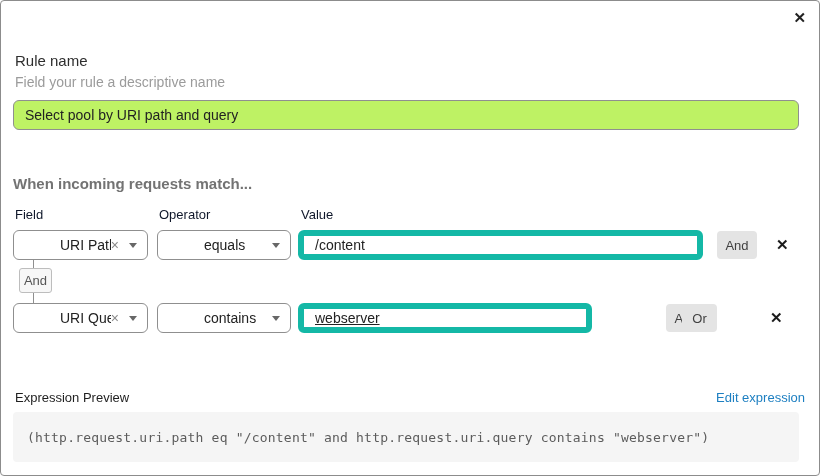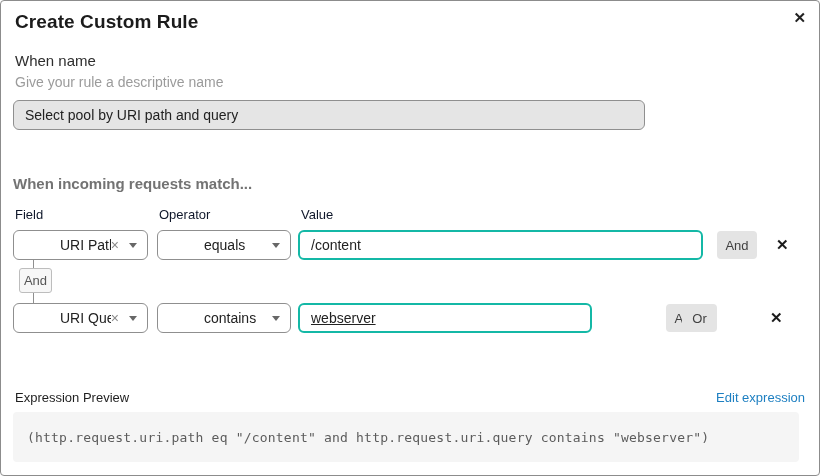--- a/index.html
+++ b/index.html
@@ -29,25 +29,25 @@
   .rule-label {
     position:absolute; left:14px; top:51px;
     font-size:15px; color:#2e2e2e;
   }
   .rule-hint {
     position:absolute; left:14px; top:73px;
     font-size:14px; color:#9b9b9b;
   }
   .rule-input {
     position:absolute; left:12px; top:99px;
-    width:632px; height:30px;
+    width:786px; height:30px;
     border:1px solid #8f8f8f; border-radius:6px;
     font-family:"Liberation Sans", sans-serif;
     font-size:14px; color:#222; padding:0 11px;
-    background:#e5e5e5; outline:none;
+    background:#bef264; outline:none;
   }
 
   .match-heading {
     position:absolute; left:12px; top:174px;
     font-size:15px; font-weight:700; color:#737373;
   }
   .col-label {
     position:absolute; top:206px;
     font-size:13px; color:#0f172a;
   }
@@ -70,21 +70,21 @@
   .chevron {
     width:0; height:0; margin-left:8px;
     border-left:4px solid transparent;
     border-right:4px solid transparent;
     border-top:5px solid #676767;
   }
   .chevron-only { margin-left:auto; }
 
   .value-input {
     position:absolute; height:30px;
-    border:2px solid #14b8a6; border-radius:6px;
+    border:6px solid #14b8a6; border-radius:6px;
     font-family:"Liberation Sans", sans-serif;
     font-size:14px; color:#222; padding:0 11px;
     background:#fff; outline:none;
   }
 
   .logic-btn {
     position:absolute; height:28px;
     background:#e4e4e4; border:none; border-radius:4px;
     font-family:"Liberation Sans", sans-serif;
     font-size:13px; color:#414141;
@@ -142,25 +142,24 @@
   .del-r1 { left:775px; top:235px; }
   .and-r2 { left:665px; top:303px; width:40px; }
   .or-r2  { left:681px; top:303px; width:35px; }
   .del-r2 { left:769px; top:308px; }
 </style>
 </head>
 <body>
 
 <div class="dialog">
 
-  <div class="title">Create Custom Rule</div>
   <div class="close-x">✕</div>
 
-  <div class="rule-label">When name</div>
-  <div class="rule-hint">Give your rule a descriptive name</div>
+  <div class="rule-label">Rule name</div>
+  <div class="rule-hint">Field your rule a descriptive name</div>
   <input class="rule-input" type="text" value="Select pool by URI path and query" style="">
 
   <div class="match-heading">When incoming requests match...</div>
 
   <div class="col-label col-field">Field</div>
   <div class="col-label col-operator">Operator</div>
   <div class="col-label col-value">Value</div>
 
   <div class="select-box field-select row1">
     <span class="select-text">URI Path</span>

